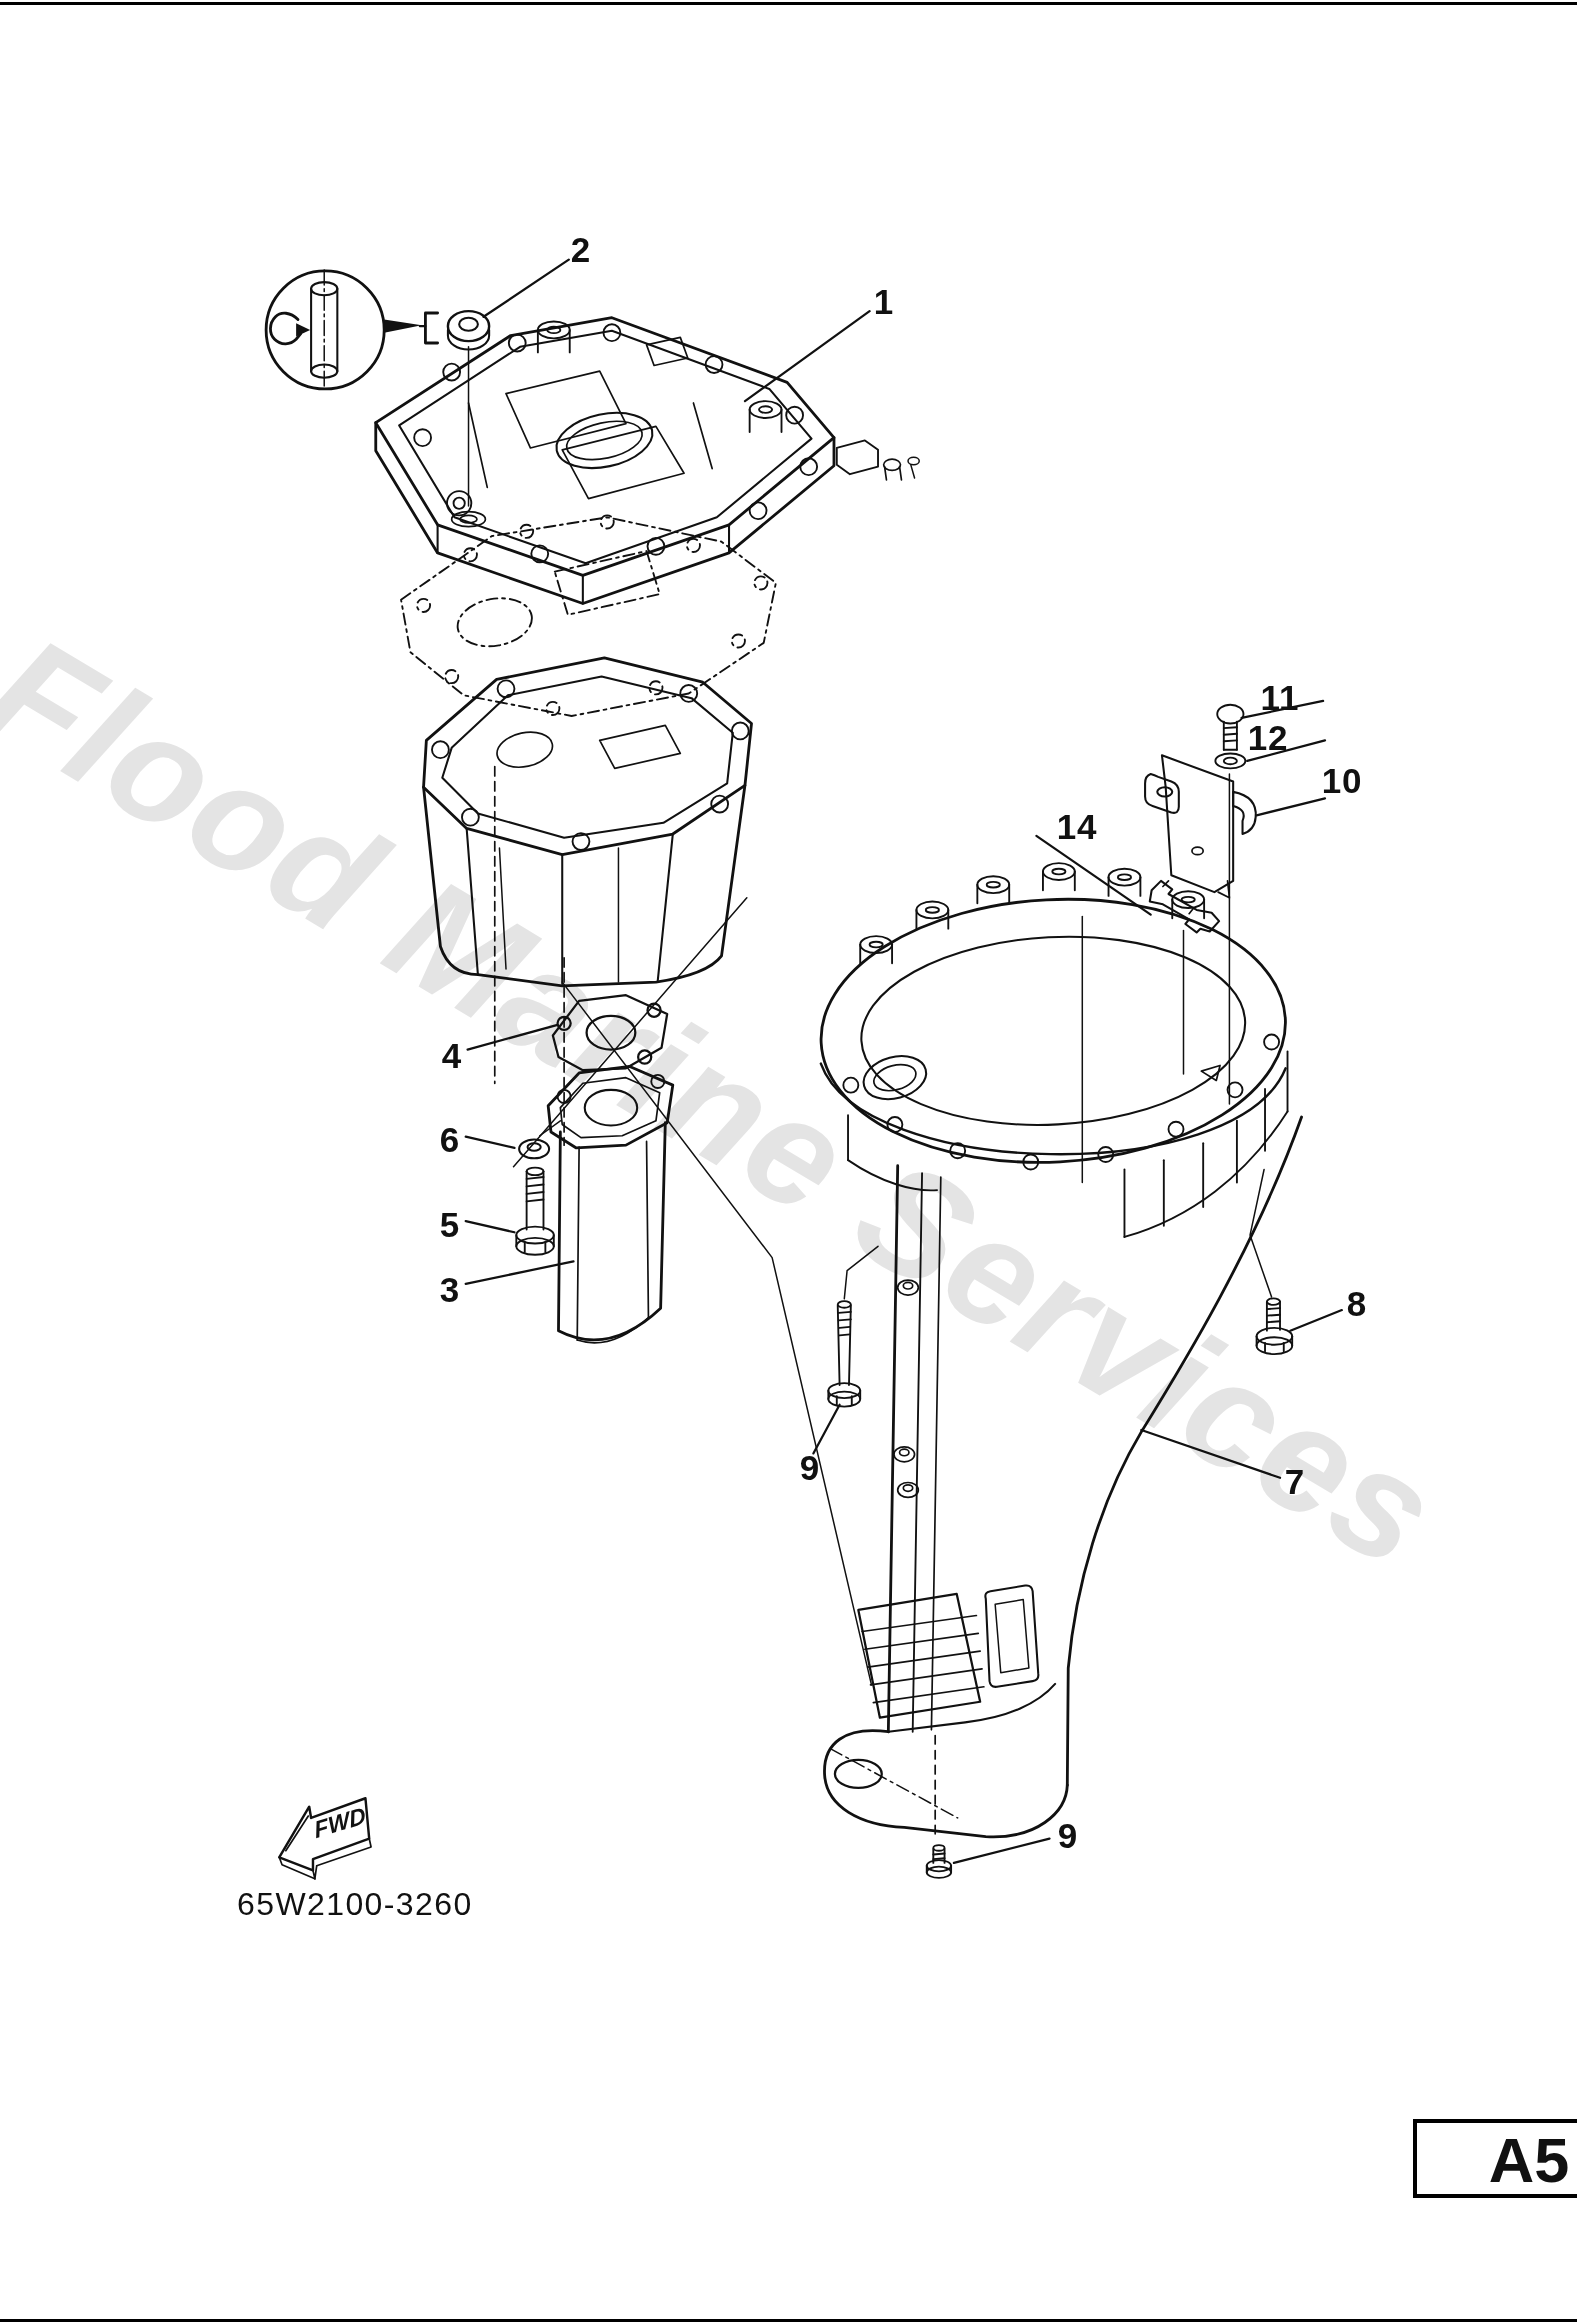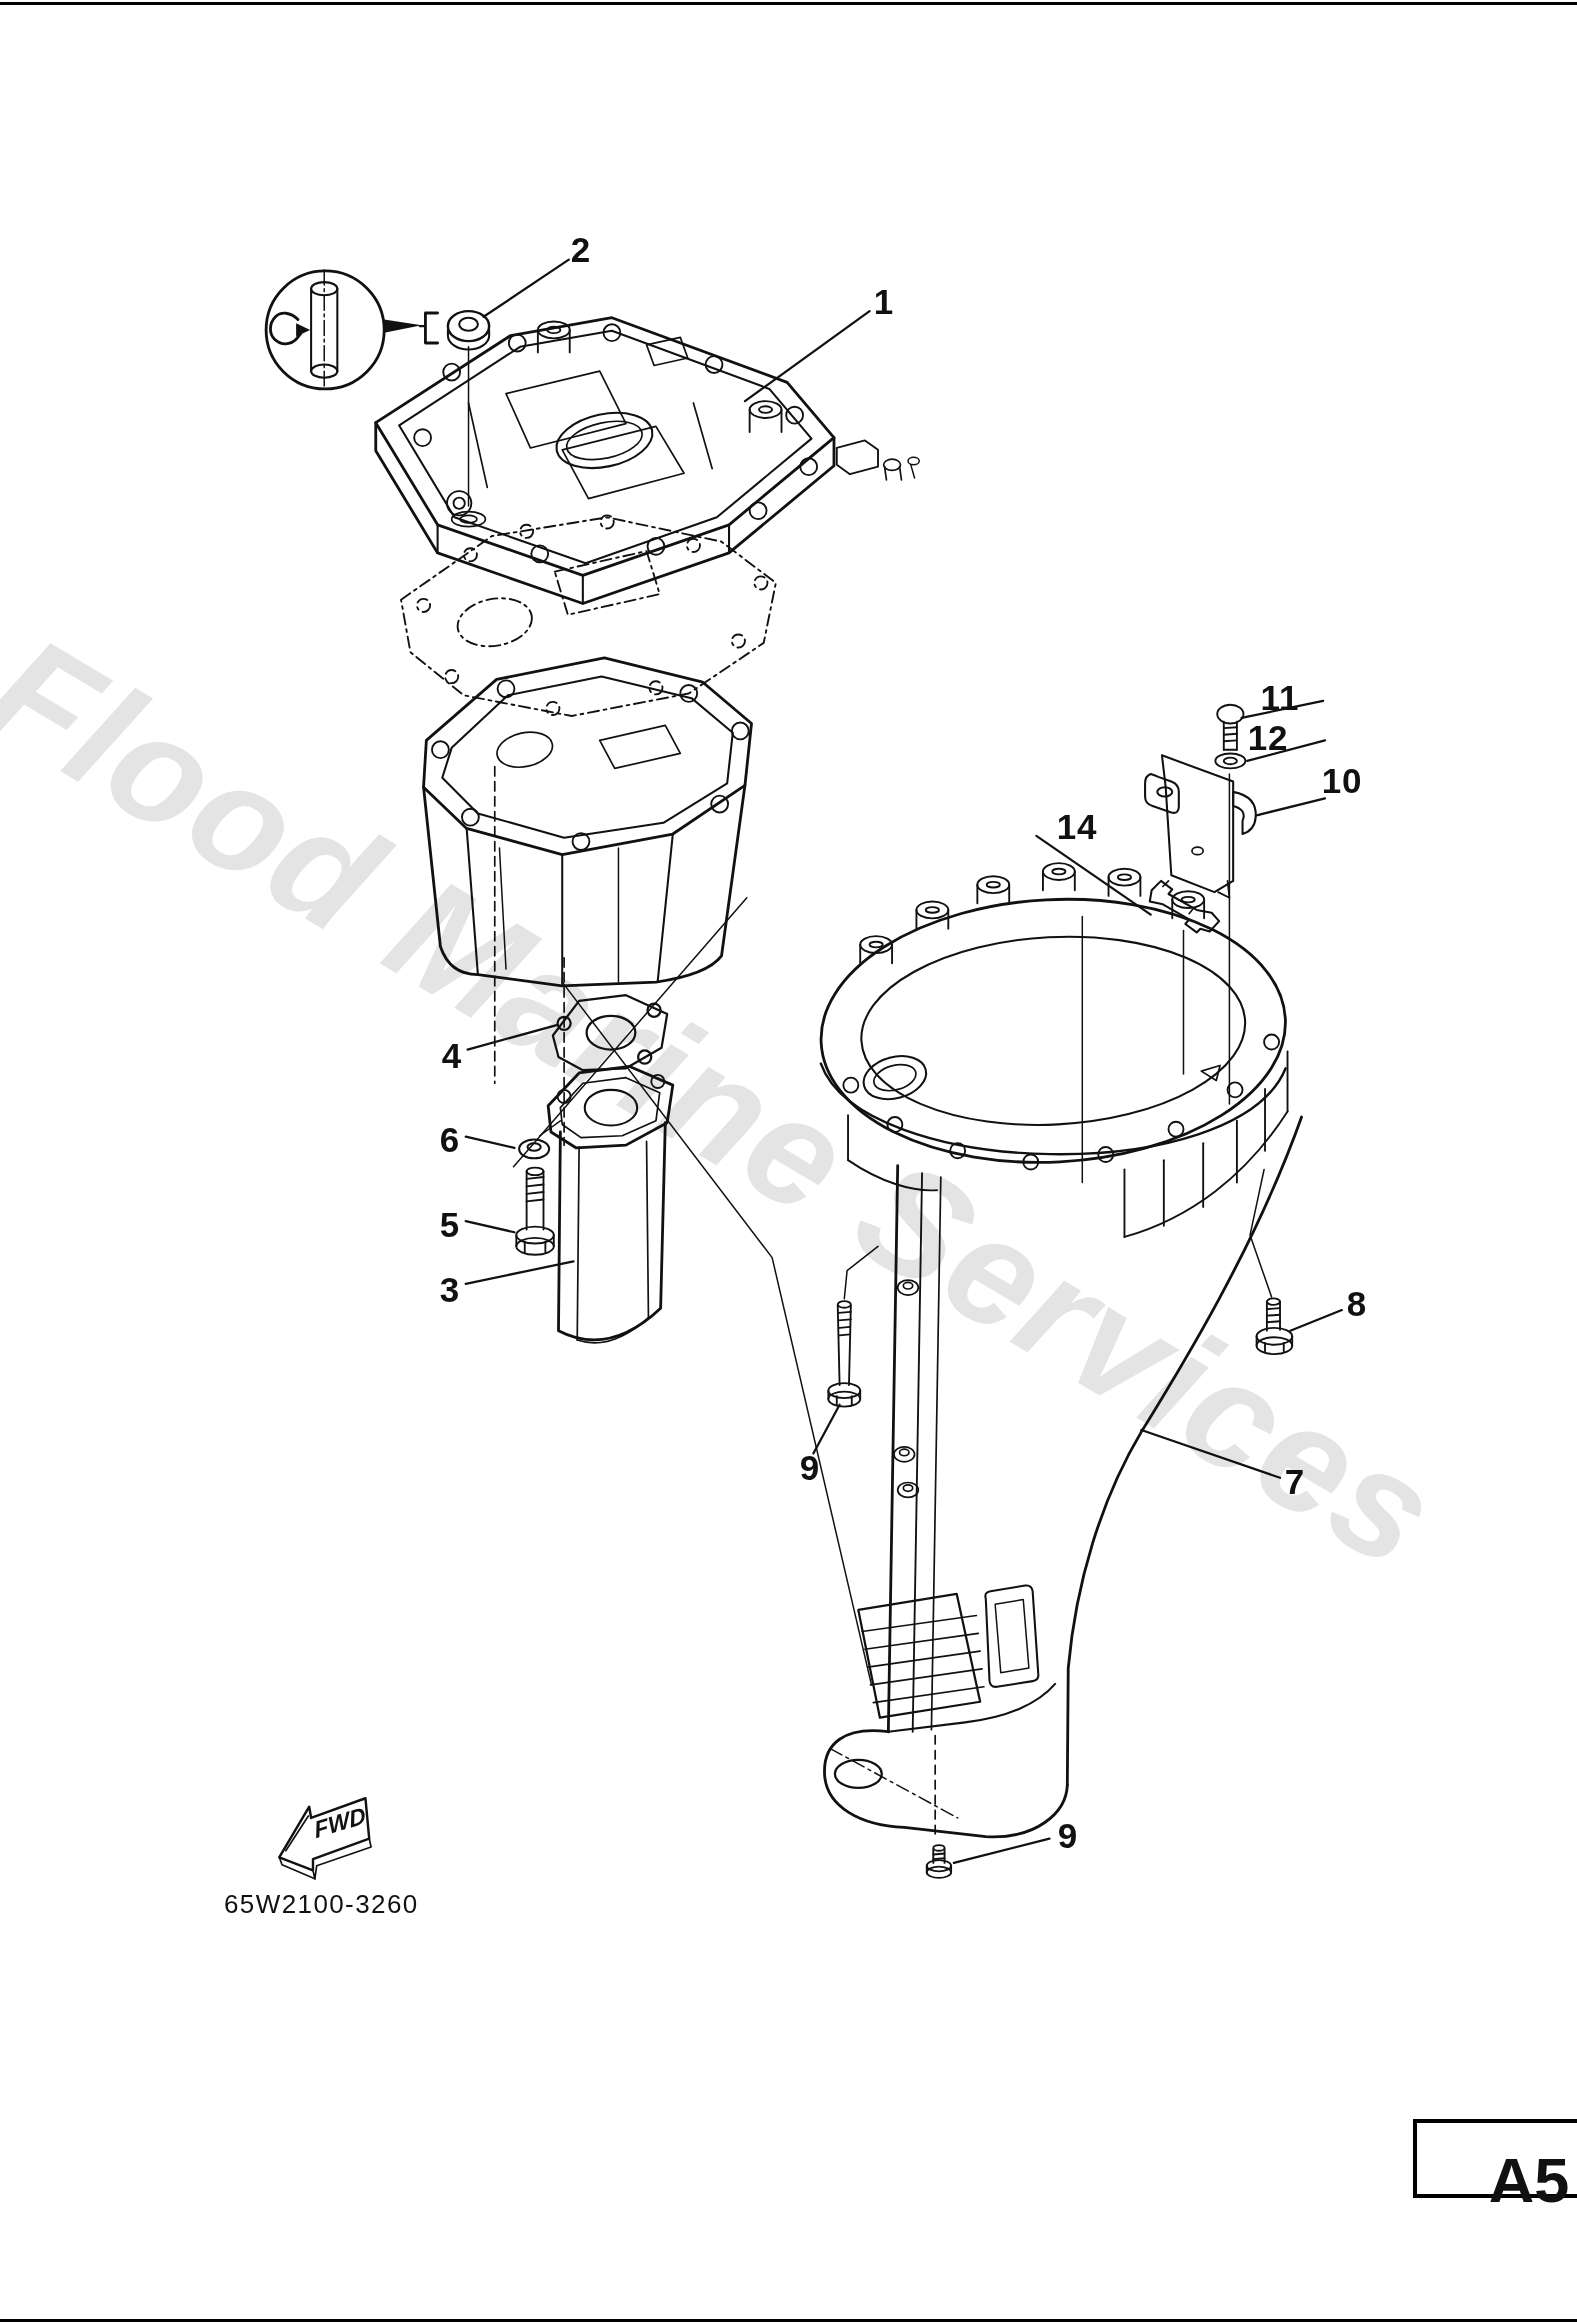--- a/index.html
+++ b/index.html
@@ -13,35 +13,35 @@
     font-family:"Liberation Sans",sans-serif;font-weight:bold;font-style:italic;
     font-size:152px;letter-spacing:1.9px;color:#e4e4e4;
     transform:rotate(31deg);transform-origin:0 0;user-select:none;
   }
   svg{position:absolute;left:0;top:0;}
   .callout{
     position:absolute;transform:translate(-50%,-50%);
     font-size:35px;font-weight:600;color:#111;letter-spacing:0.9px;
   }
   #part-number{
-    position:absolute;left:224px;top:1904px;transform:translate(0,-50%);
-    font-size:26px;letter-spacing:1.4px;color:#111;
+    position:absolute;left:237px;top:1904px;transform:translate(0,-50%);
+    font-size:32px;letter-spacing:1.4px;color:#111;
   }
   #fwd-label{
     position:absolute;left:340px;top:1823px;
     transform:translate(-50%,-50%) rotate(-17deg) skewX(-8deg);
     font-size:23.4px;font-weight:bold;font-style:italic;color:#111;
   }
   #page-code-box{
     position:absolute;left:1413px;top:2119px;width:197px;height:79px;
     border:4.7px solid #000;background:#fff;box-sizing:border-box;
   }
   #page-code{
     position:absolute;left:1529px;top:2160px;transform:translate(-50%,-50%);
-    font-size:63px;font-weight:700;color:#111;letter-spacing:0px;margin-top:20px;
+    font-size:63px;font-weight:700;color:#111;letter-spacing:0px;
   }
 </style>
 </head>
 <body>
 
 <div class="border-line" style="top:1.9px"></div>
 <div class="border-line" style="top:2319px"></div>
 
 <div id="wm">Flood Marine Services</div>
 

